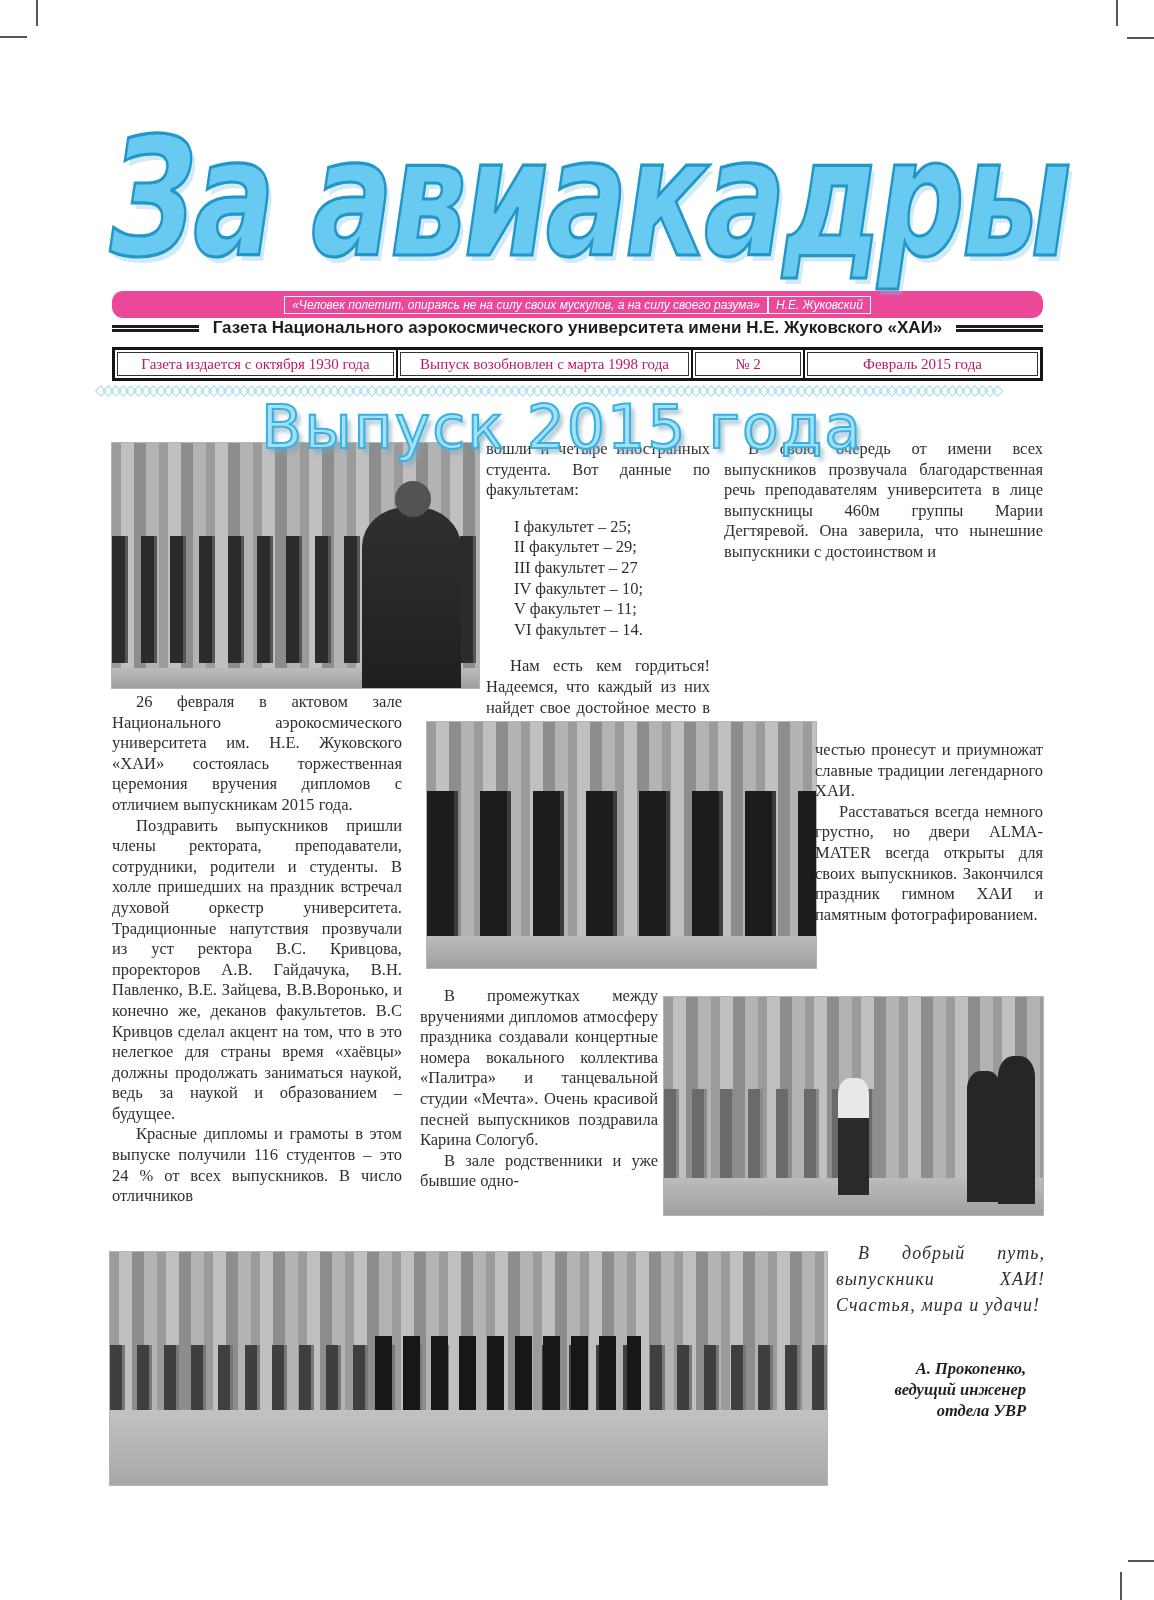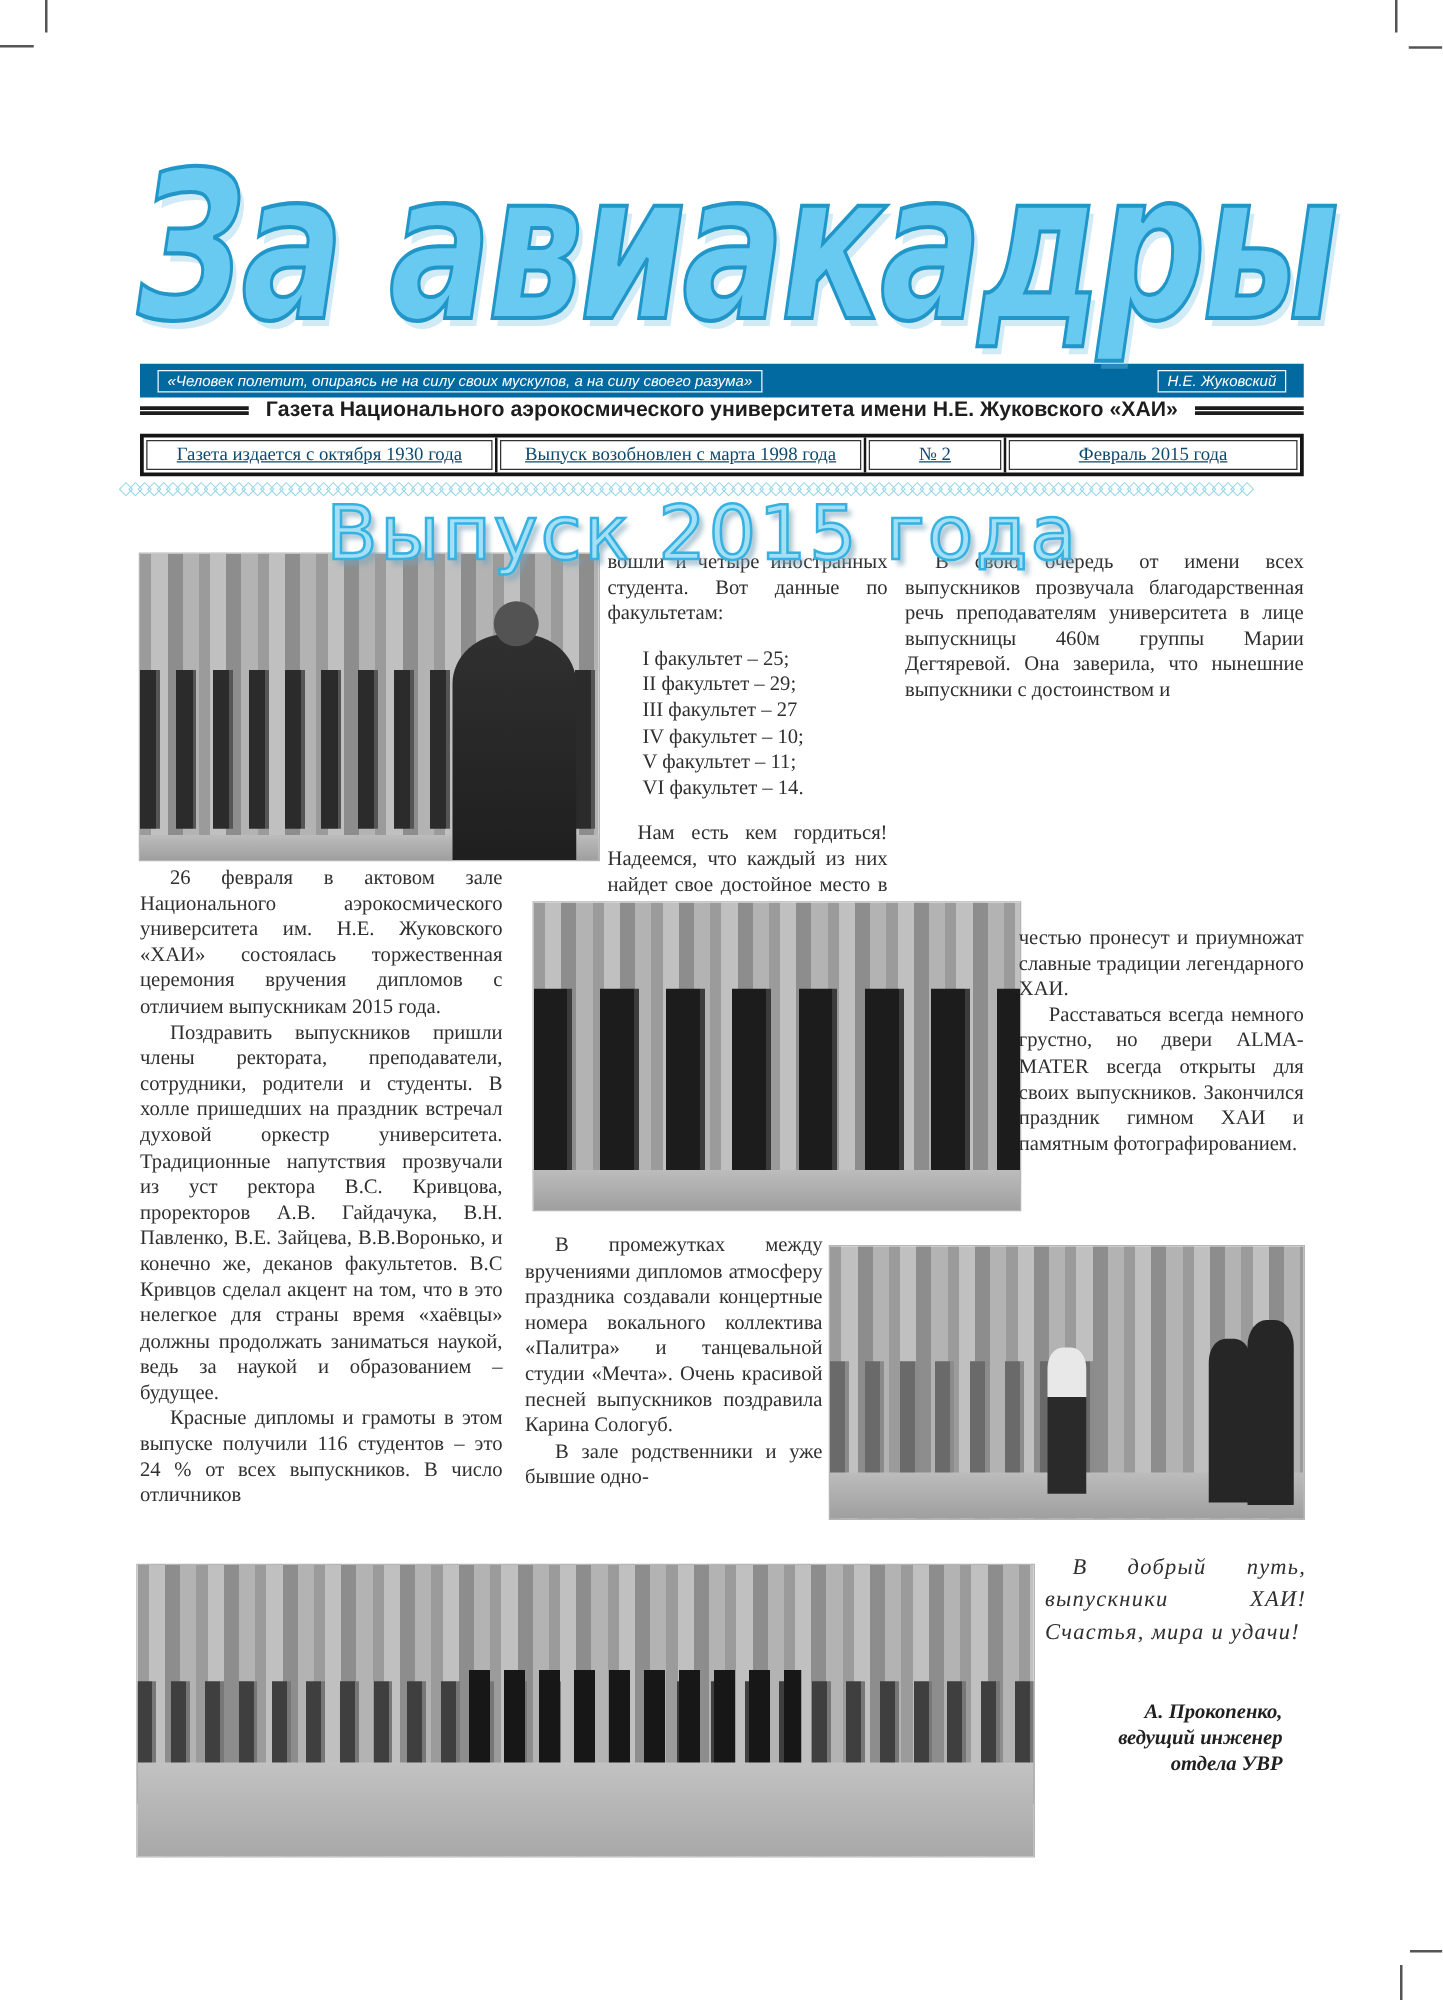--- a/index.html
+++ b/index.html
@@ -14,22 +14,22 @@
     position:absolute;left:110px;top:112px;z-index:6;
     font-family:"DejaVu Sans",sans-serif;font-weight:bold;font-style:italic;
     font-size:152px;line-height:1.05;white-space:nowrap;
     color:#68caf1;-webkit-text-stroke:3px #2196c9;
     transform:scaleX(0.80) scaleY(1.08);transform-origin:left top;
     text-shadow:5px 6px 0 rgba(120,195,230,0.35);
     letter-spacing:-4px;
   }
   .tagline-bar{
     position:absolute;left:112px;top:291px;width:931px;height:27px;z-index:1;
-    background:#0369a1;display:flex;align-items:center;justify-content:space-between;
-    padding:0 14px;box-sizing:border-box;
+    background:#ec4899;display:flex;align-items:center;justify-content:center;
+    padding:0 14px;box-sizing:border-box;border-radius:11px;
   }
   .tagline-text,.tagline-author{
     font-family:"Liberation Sans",sans-serif;font-style:italic;
     font-size:12px;color:#ffffff;border:1px solid rgba(255,255,255,.95);
     padding:1px 7px;white-space:nowrap;
   }
   .subtitle-row{
     position:absolute;left:112px;top:316px;width:931px;height:24px;z-index:2;
     display:flex;align-items:center;gap:14px;
   }
@@ -38,21 +38,21 @@
     font-family:"Liberation Sans",sans-serif;font-weight:bold;font-size:17px;
     color:#1d1d1d;white-space:nowrap;
   }
   
   .info-bar{
     position:absolute;left:112px;top:347px;width:931px;height:34px;
     border:3px solid #151515;box-sizing:border-box;display:flex;background:#fff;
   }
   .info-cell{
     position:relative;display:flex;align-items:center;justify-content:center;
-    font-size:15px;color:#0c4a6e;border-right:2px solid #151515;box-sizing:border-box;text-decoration:underline;
+    font-size:15px;color:#be185d;border-right:2px solid #151515;box-sizing:border-box;
   }
   .info-cell:last-child{border-right:none;}
   .info-cell::after{content:'';position:absolute;inset:2px;border:1px solid #333;pointer-events:none;}
   .ic1{width:283px;} .ic2{width:295px;} .ic3{width:112px;} .ic4{flex:1;}
   
   .diamonds{
     position:absolute;left:95px;top:382px;width:965px;height:17px;overflow:hidden;
     color:#93d5e7;font-family:"DejaVu Sans",sans-serif;font-size:15px;line-height:17px;
     letter-spacing:-4px;white-space:nowrap;
   }

